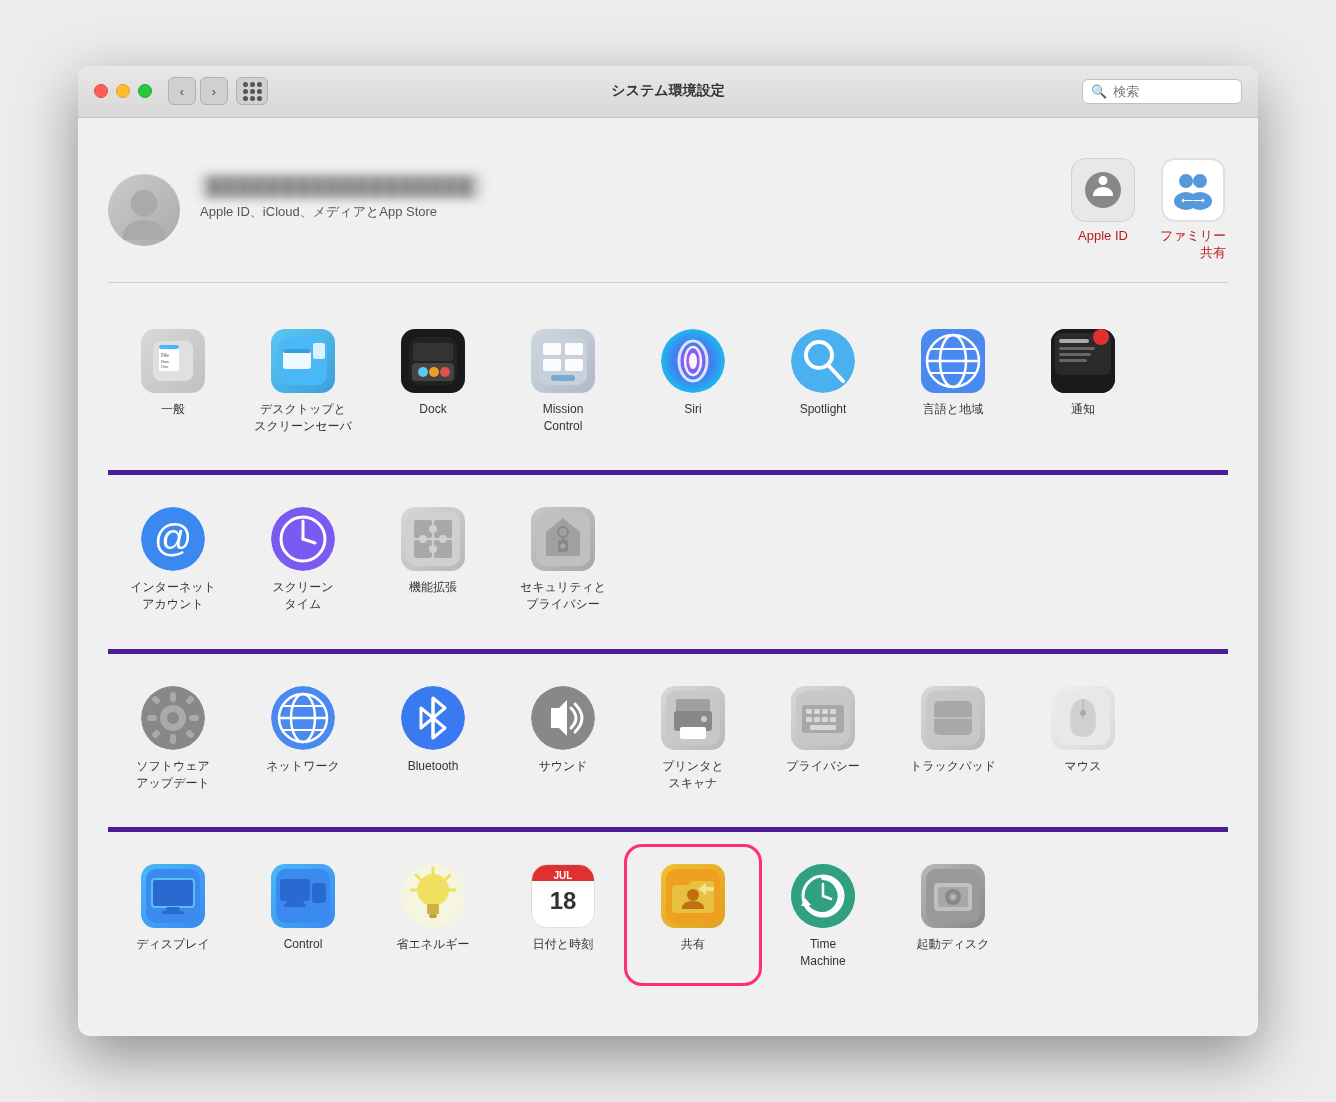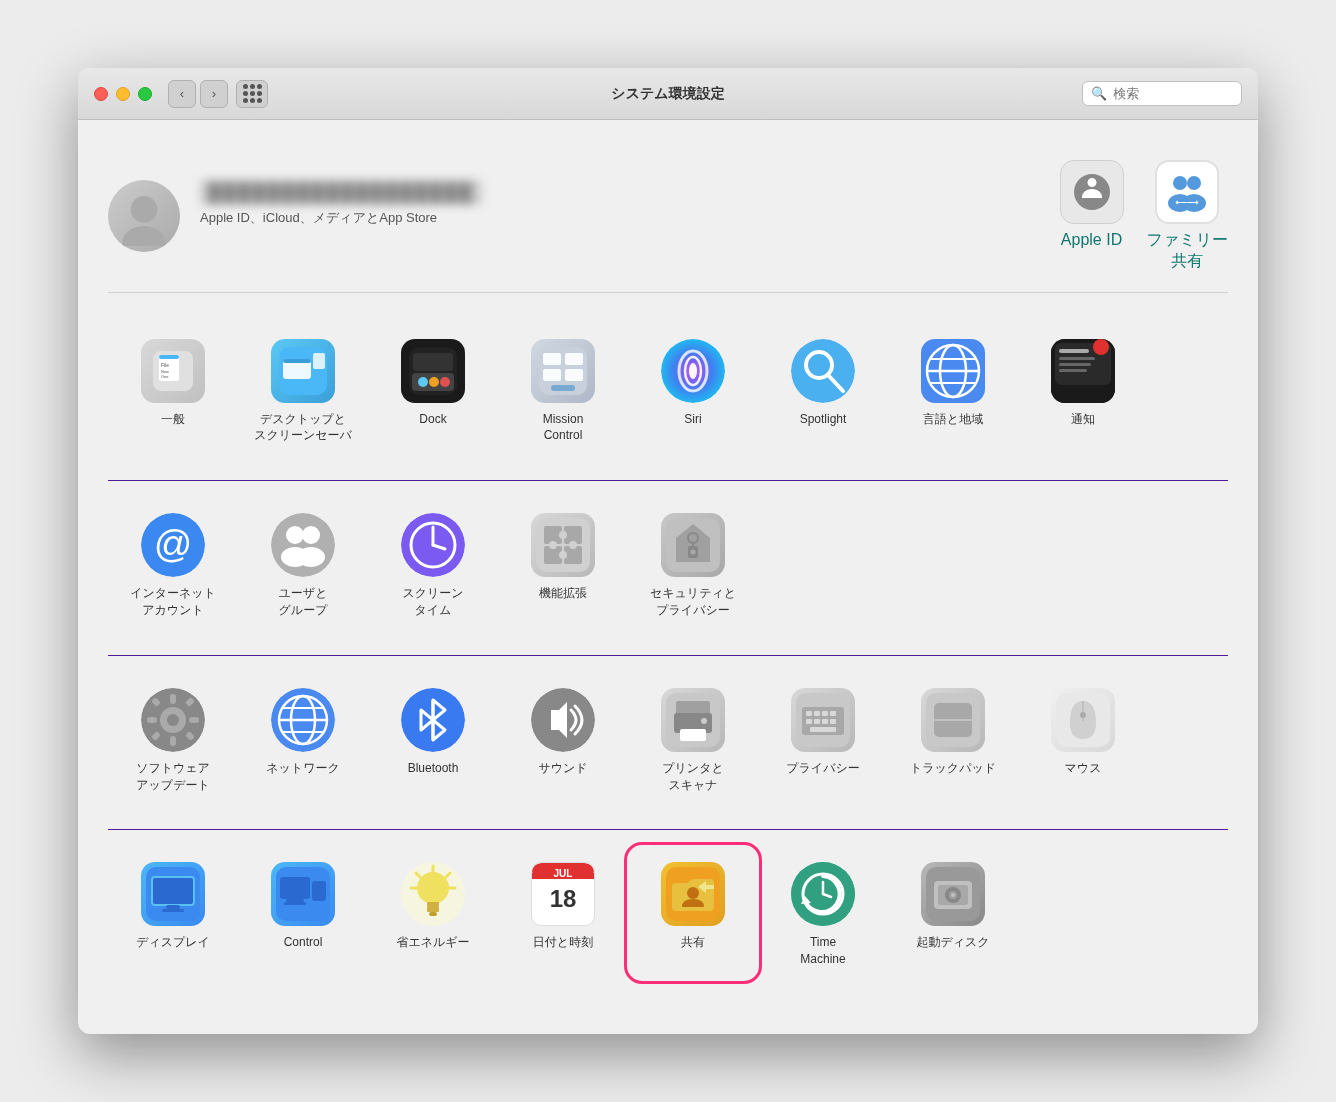--- a/index.html
+++ b/index.html
@@ -178,30 +178,30 @@
     }
     .apple-id-box {
       background: #e8e8e8;
       border: 1px solid #d0d0d0;
     }
     .family-box {
       background: white;
       border: 2px solid #e0e0e0;
     }
     .profile-icon-label {
-      font-size: 16px;
-      color: #0f766e;
-      text-align: center;
+      font-size: 13px;
+      color: #b91c1c;
+      text-align: right;
       line-height: 1.3;
     }
     
     .grid-section {
       margin-bottom: 16px;
       padding-bottom: 24px;
-      border-bottom: 1px solid #4c1d95;
+      border-bottom: 5px solid #4c1d95;
     }
     .grid-section:last-child { border-bottom: none; margin-bottom: 0; }
     .icon-grid {
       display: flex;
       flex-wrap: wrap;
       gap: 0;
     }
     .icon-item {
       display: flex;
       flex-direction: column;
@@ -433,32 +433,20 @@
         <div class="icon-item">
           <div class="icon-box" style="border-radius:50%;overflow:hidden;">
             <svg width="64" height="64" viewBox="0 0 64 64">
               <circle cx="32" cy="32" r="32" fill="#3a88f0"></circle>
               <text x="32" y="44" text-anchor="middle" font-size="38" fill="white">@</text>
             </svg>
           </div>
           <div class="icon-label">インターネット<br>アカウント</div>
         </div>
 
-        <div class="icon-item">
-          <div class="icon-box" style="border-radius:50%;overflow:hidden;">
-            <svg width="64" height="64" viewBox="0 0 64 64">
-              <circle cx="32" cy="32" r="32" fill="#b0b0b0"></circle>
-              <circle cx="24" cy="22" r="9" fill="white"></circle>
-              <circle cx="40" cy="22" r="9" fill="white"></circle>
-              <ellipse cx="24" cy="44" rx="14" ry="10" fill="white"></ellipse>
-              <ellipse cx="40" cy="44" rx="14" ry="10" fill="white"></ellipse>
-            </svg>
-          </div>
-          <div class="icon-label">ユーザと<br>グループ</div>
-        </div>
 
 
         <div class="icon-item">
           <div class="icon-box" style="border-radius:50%;overflow:hidden;">
             <svg width="64" height="64" viewBox="0 0 64 64">
               <circle cx="32" cy="32" r="32" fill="#7a5af0"></circle>
               <circle cx="32" cy="32" r="22" fill="none" stroke="white" stroke-width="3"></circle>
               <line x1="32" y1="32" x2="32" y2="14" stroke="white" stroke-width="3" stroke-linecap="round"></line>
               <line x1="32" y1="32" x2="44" y2="36" stroke="white" stroke-width="3" stroke-linecap="round"></line>
             </svg>
@@ -664,21 +652,21 @@
               <line x1="10" y1="26" x2="16" y2="26" stroke="#f0e060" stroke-width="3" stroke-linecap="round"></line>
               <line x1="48" y1="26" x2="54" y2="26" stroke="#f0e060" stroke-width="3" stroke-linecap="round"></line>
               <line x1="15" y1="11" x2="19" y2="15" stroke="#f0e060" stroke-width="3" stroke-linecap="round"></line>
               <line x1="49" y1="11" x2="45" y2="15" stroke="#f0e060" stroke-width="3" stroke-linecap="round"></line>
             </svg>
           </div>
           <div class="icon-label">省エネルギー</div>
         </div>
 
         <div class="icon-item">
-          <div class="icon-box" style="background:white;border-radius:10px;border:1px solid #ddd;overflow:hidden;">
+          <div class="icon-box" style="background:white;border-radius:16px;border:1px solid #ddd;overflow:hidden;">
             <svg width="62" height="62" viewBox="0 0 62 62">
               <rect width="62" height="62" fill="white" rx="12"></rect>
               <rect x="0" y="0" width="62" height="16" rx="10" fill="#e03030"></rect>
               <rect x="0" y="10" width="62" height="6" fill="#e03030"></rect>
               <text x="31" y="14" text-anchor="middle" font-size="10" font-weight="bold" fill="white">JUL</text>
               <text x="31" y="44" text-anchor="middle" font-size="24" font-weight="bold" fill="#333">18</text>
             </svg>
           </div>
           <div class="icon-label">日付と時刻</div>
         </div>

